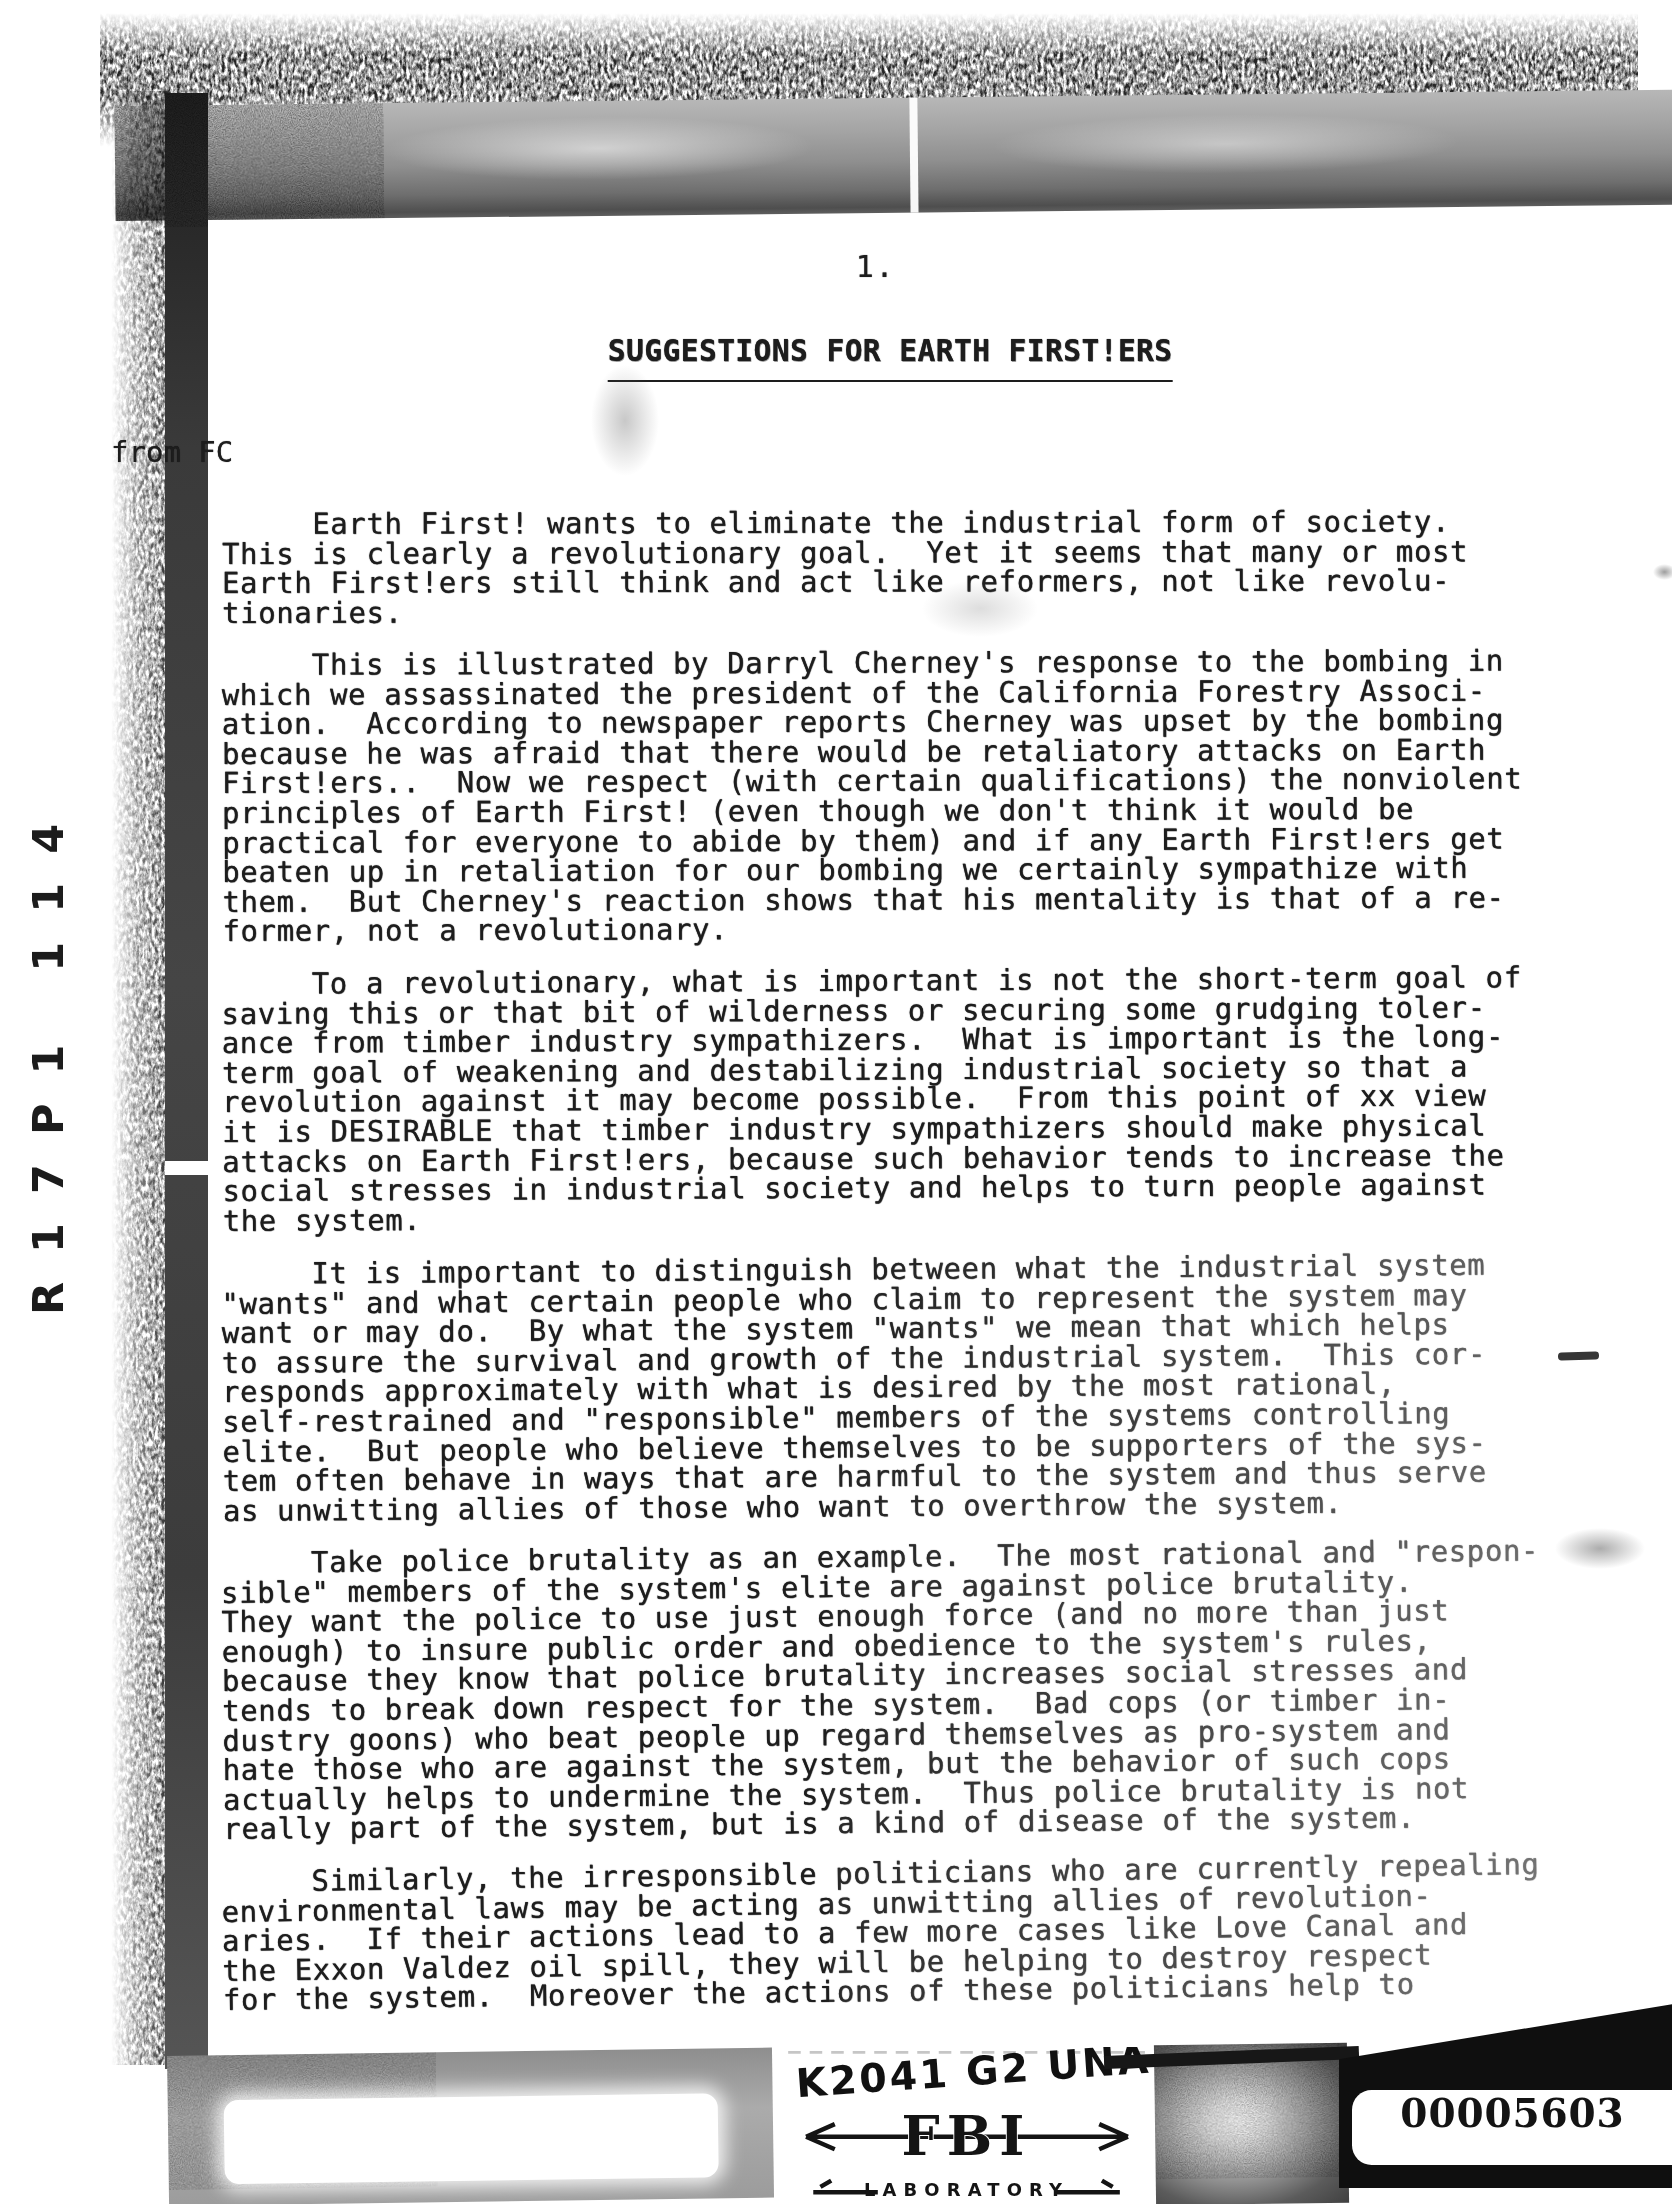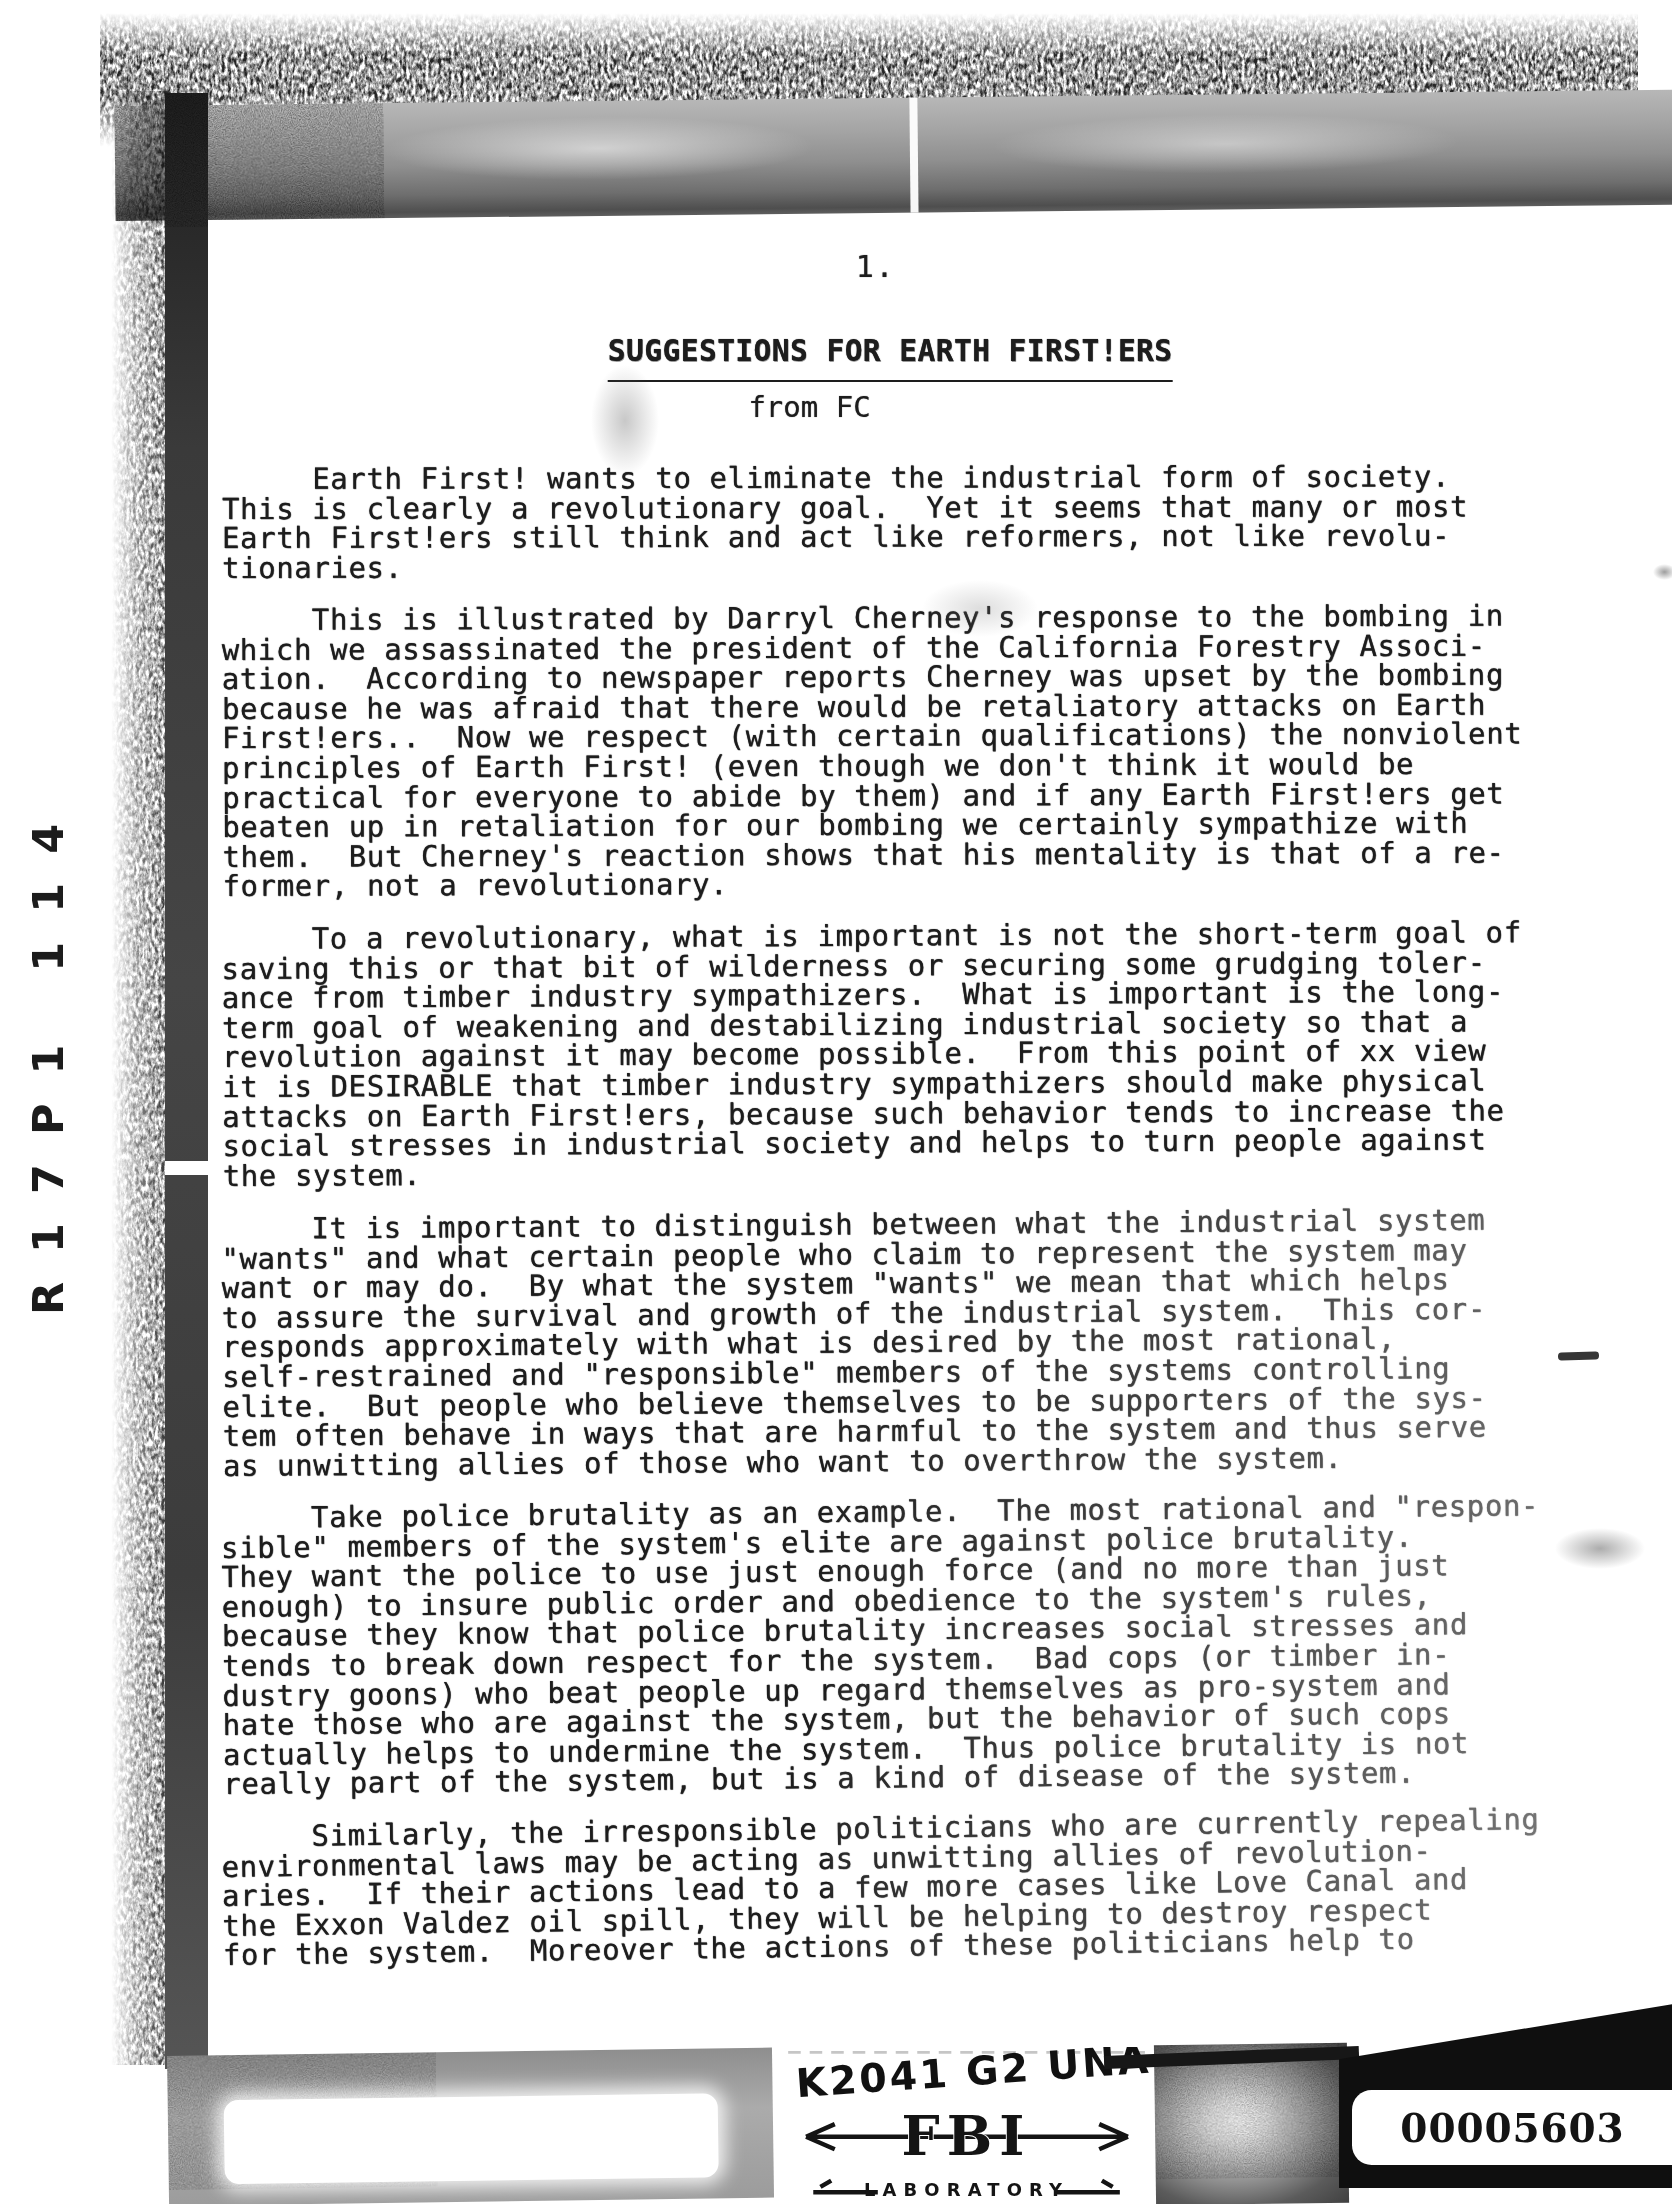--- a/index.html
+++ b/index.html
@@ -65,21 +65,21 @@
     font-size:30px; letter-spacing:1.8px;
     text-shadow:0 0 0.9px rgba(0,0,0,.75);
   }
   .title-row{margin:50px 0 0 0; text-align:center; transform:translateX(-14.3px);}
   .title-row span{
     font-size:29.6px; font-weight:700; letter-spacing:0.4px;
     border-bottom:2.7px solid #1d1d1d; padding-bottom:12px;
     text-shadow:0 0 0.9px rgba(0,0,0,.8), 0.6px 0.6px 0 rgba(0,0,0,.35);
   }
   .subtitle{
-    margin:22px 0 0 0; text-align:center; transform:translateX(-95px);
+    margin:67px 0 0 0; transform:translateX(-95px);
     font-size:29px; text-shadow:0 0 0.9px rgba(0,0,0,.75);
   }
   .body-text{padding-left:16px;}
   .para{
     white-space:pre; font-size:29px; line-height:29.6px; letter-spacing:0.6px;
     margin:23px 0 0 0; transform-origin:0 50%;
     text-shadow:0 0 1px rgba(0,0,0,.75), 0.5px 0.5px 0.3px rgba(0,0,0,.35);
   }
   .para:nth-of-type(1){margin-top:41px; transform:rotate(-0.12deg);}
   .para:nth-of-type(2){transform:rotate(-0.2deg);}
@@ -129,21 +129,21 @@
   }
   .b-serial-wrap{
     position:absolute; left:1339px; top:2004px; width:334px; height:184px;
     background:#0f0f0f;
     -webkit-clip-path:polygon(0 30%, 100% 0%, 100% 100%, 0 100%);
     clip-path:polygon(0 30%, 100% 0%, 100% 100%, 0 100%);
   }
   .serial-box{
     position:absolute; left:12.5px; top:86px; width:322px; height:75px;
     background:#fff; border-radius:19.7px 0 0 19.7px;
-    display:flex; align-items:center; justify-content:center;
+    display:flex; align-items:flex-start; justify-content:center;
   }
   .serial-num{
     font-family:"DejaVu Serif", serif; font-weight:700;
     font-size:39px; letter-spacing:0.9px; color:#141414;
   }
   .hidden-defs{position:absolute; width:0; height:0;}
 </style>
 </head>
 <body>
 

